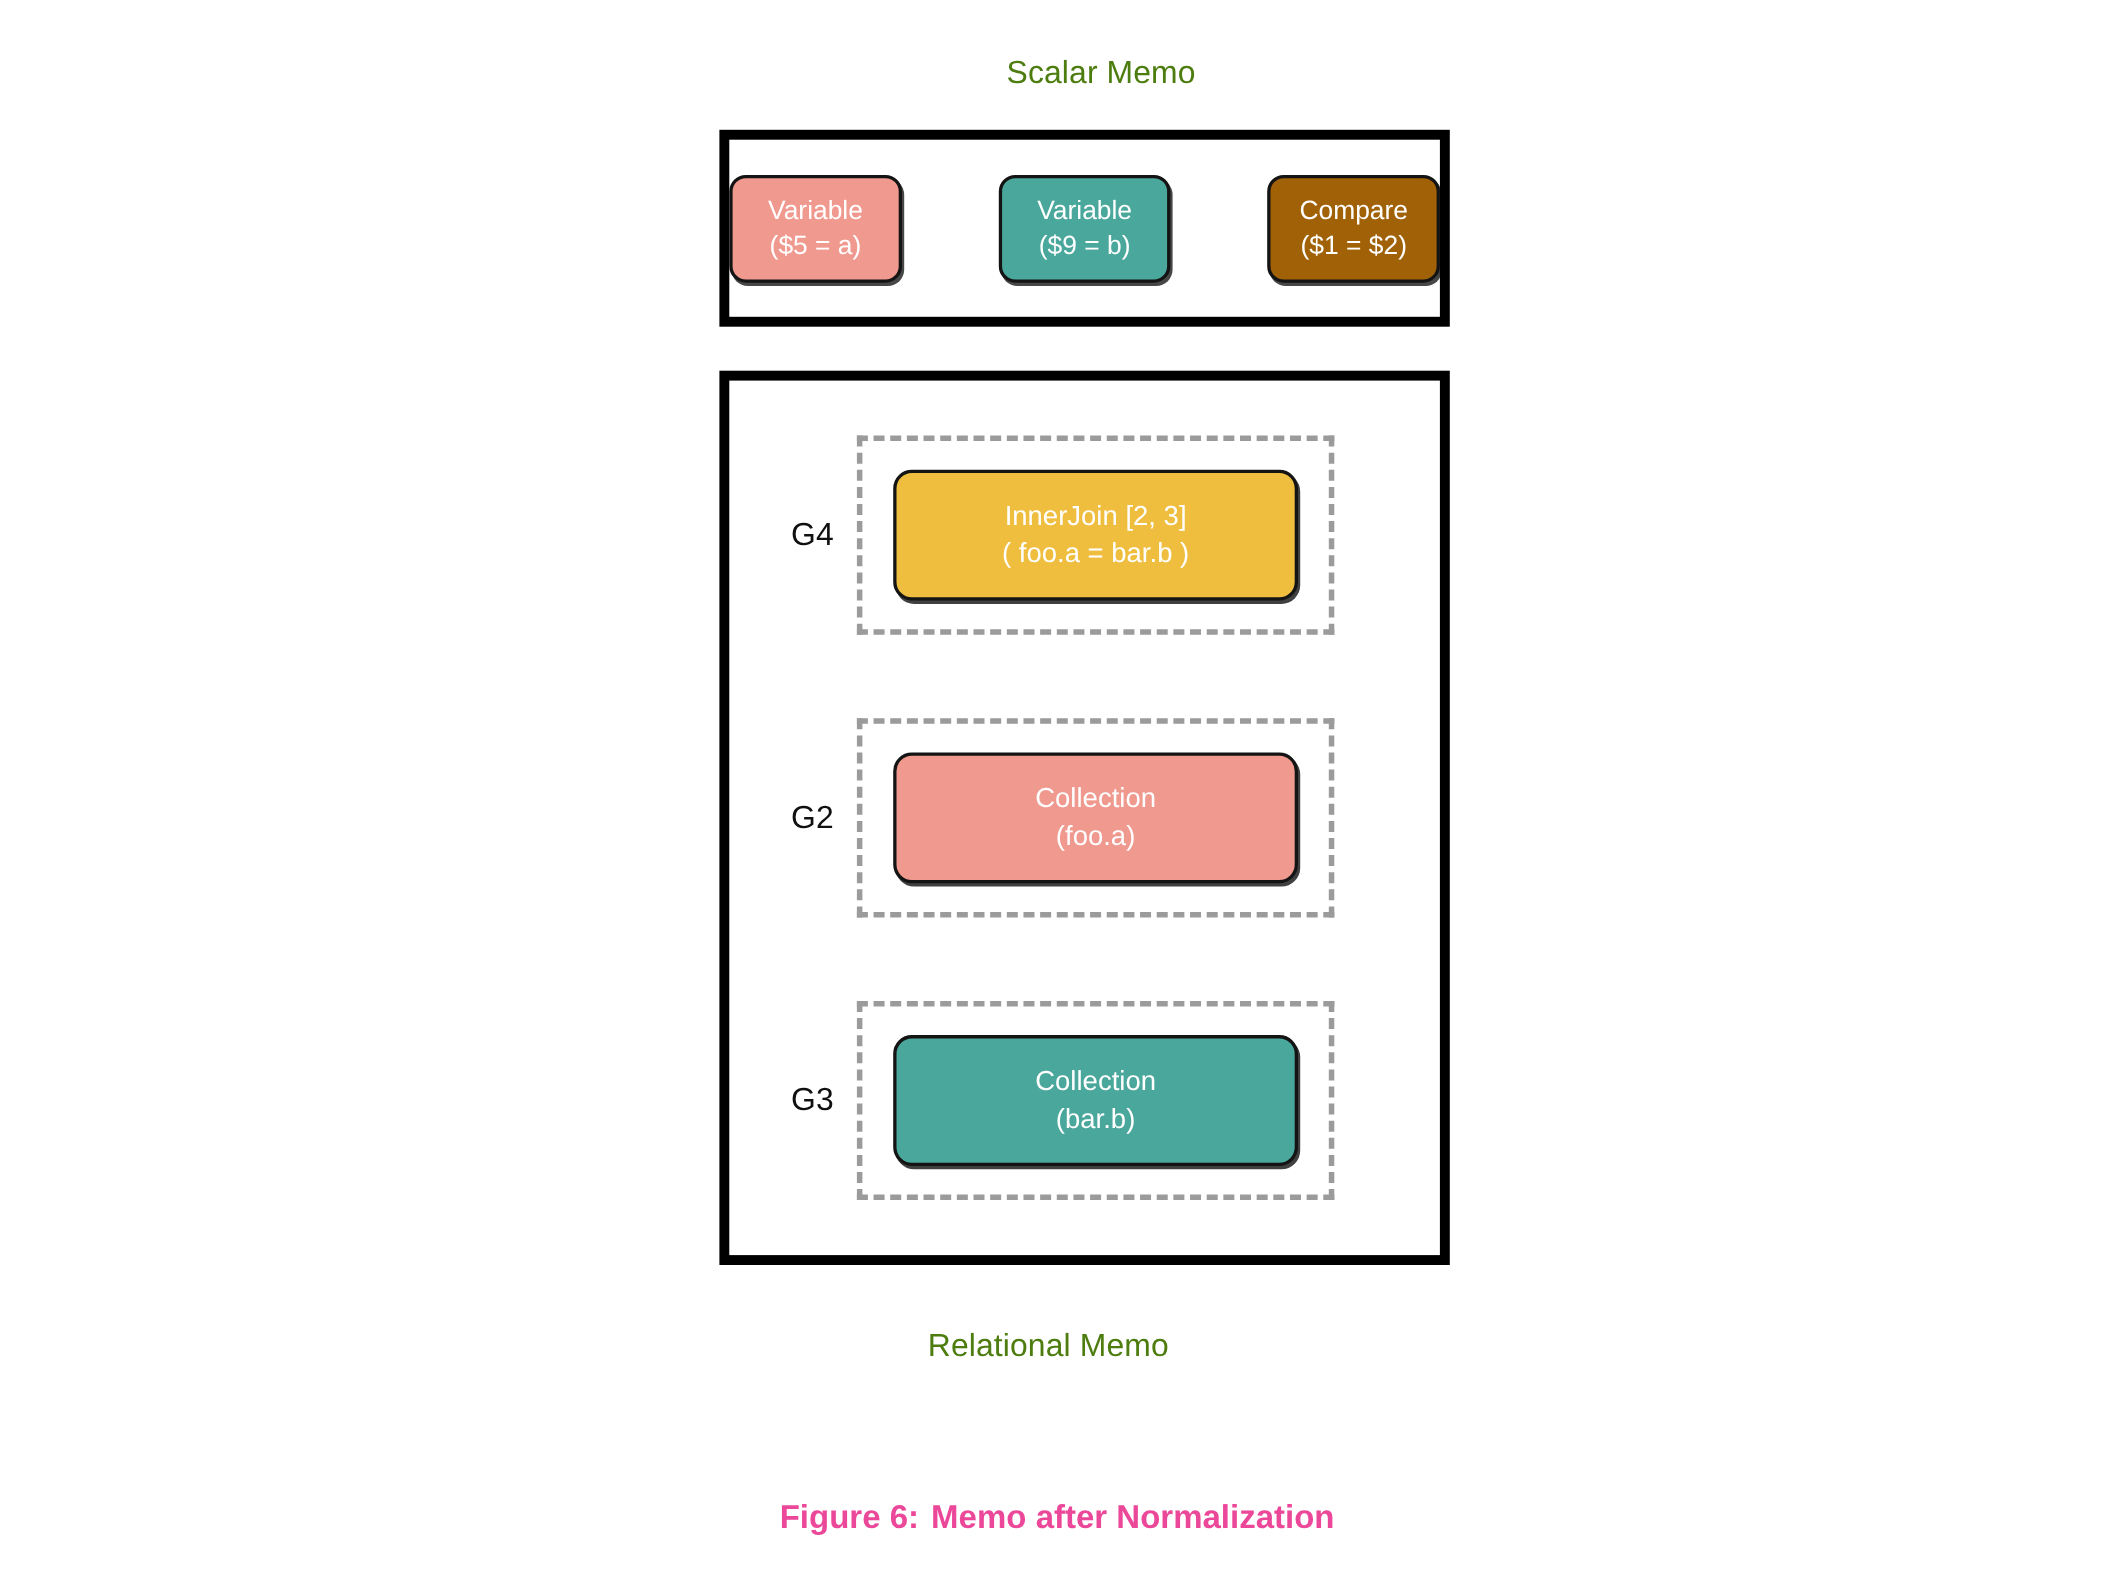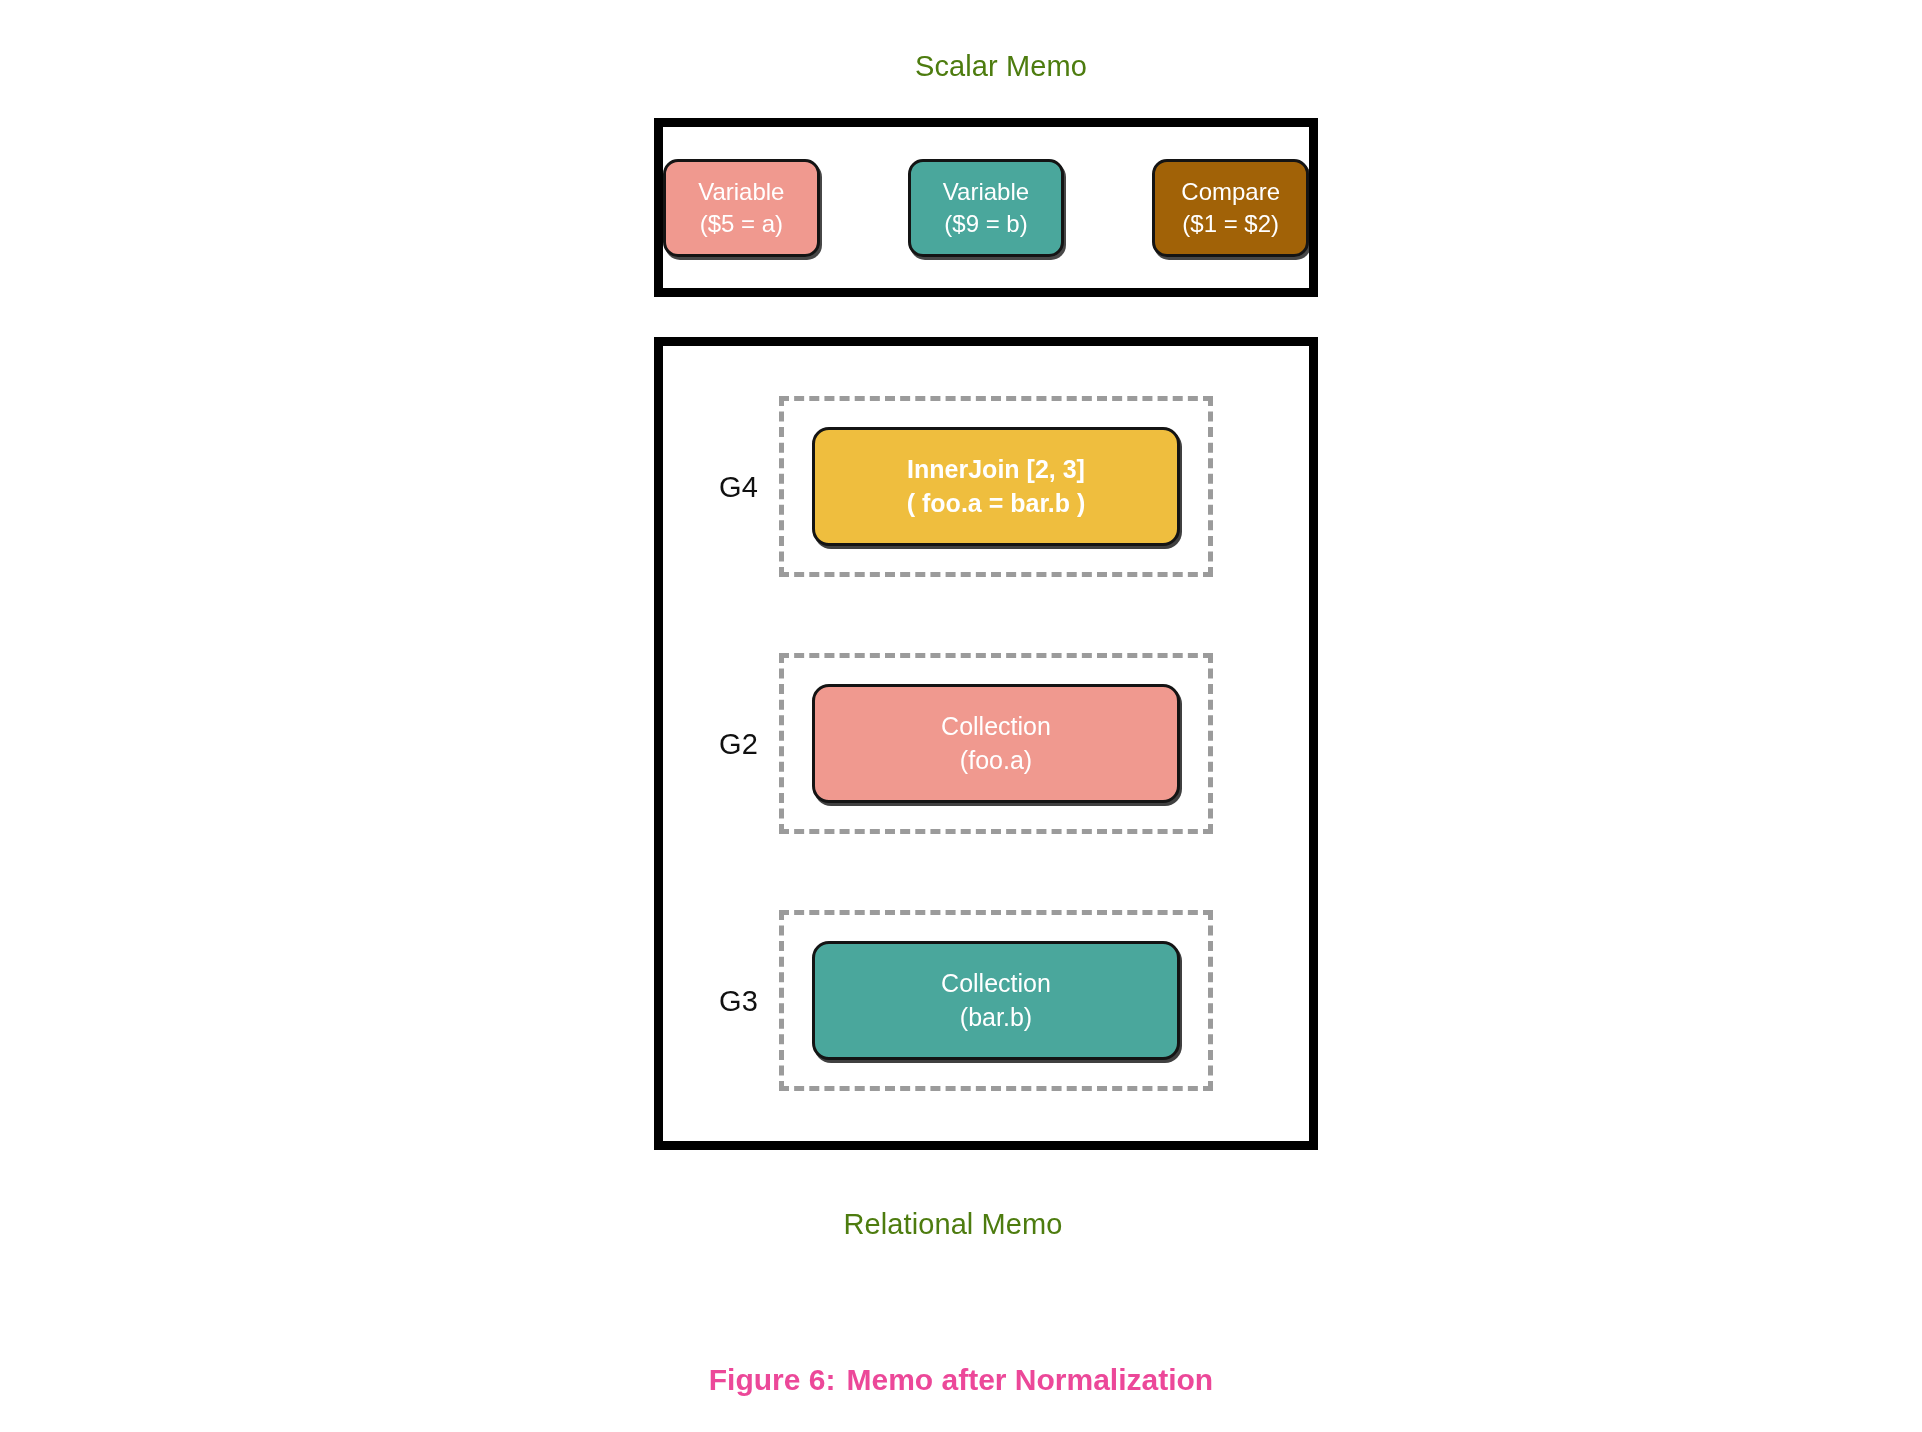--- a/index.html
+++ b/index.html
@@ -192,21 +192,21 @@
 
   </div>
 </div>
 
 <div class="memo-box" id="relational-memo-box">
   <div id="relational-groups">
 
     <div class="group-row">
       <span class="group-label">G4</span>
       <div class="group-dashed">
-        <div class="rel-node" style="background: rgb(239, 190, 62); font-weight: bold;">
+        <div class="rel-node" style="background: rgb(239, 190, 62);">
           <span class="node-line">InnerJoin [2, 3]</span>
           <span class="node-line">( foo.a = bar.b )</span>
         </div>
       </div>
     </div>
 
     <div class="group-row">
       <span class="group-label">G2</span>
       <div class="group-dashed">
         <div class="rel-node" style="background: rgb(240, 153, 143);">

